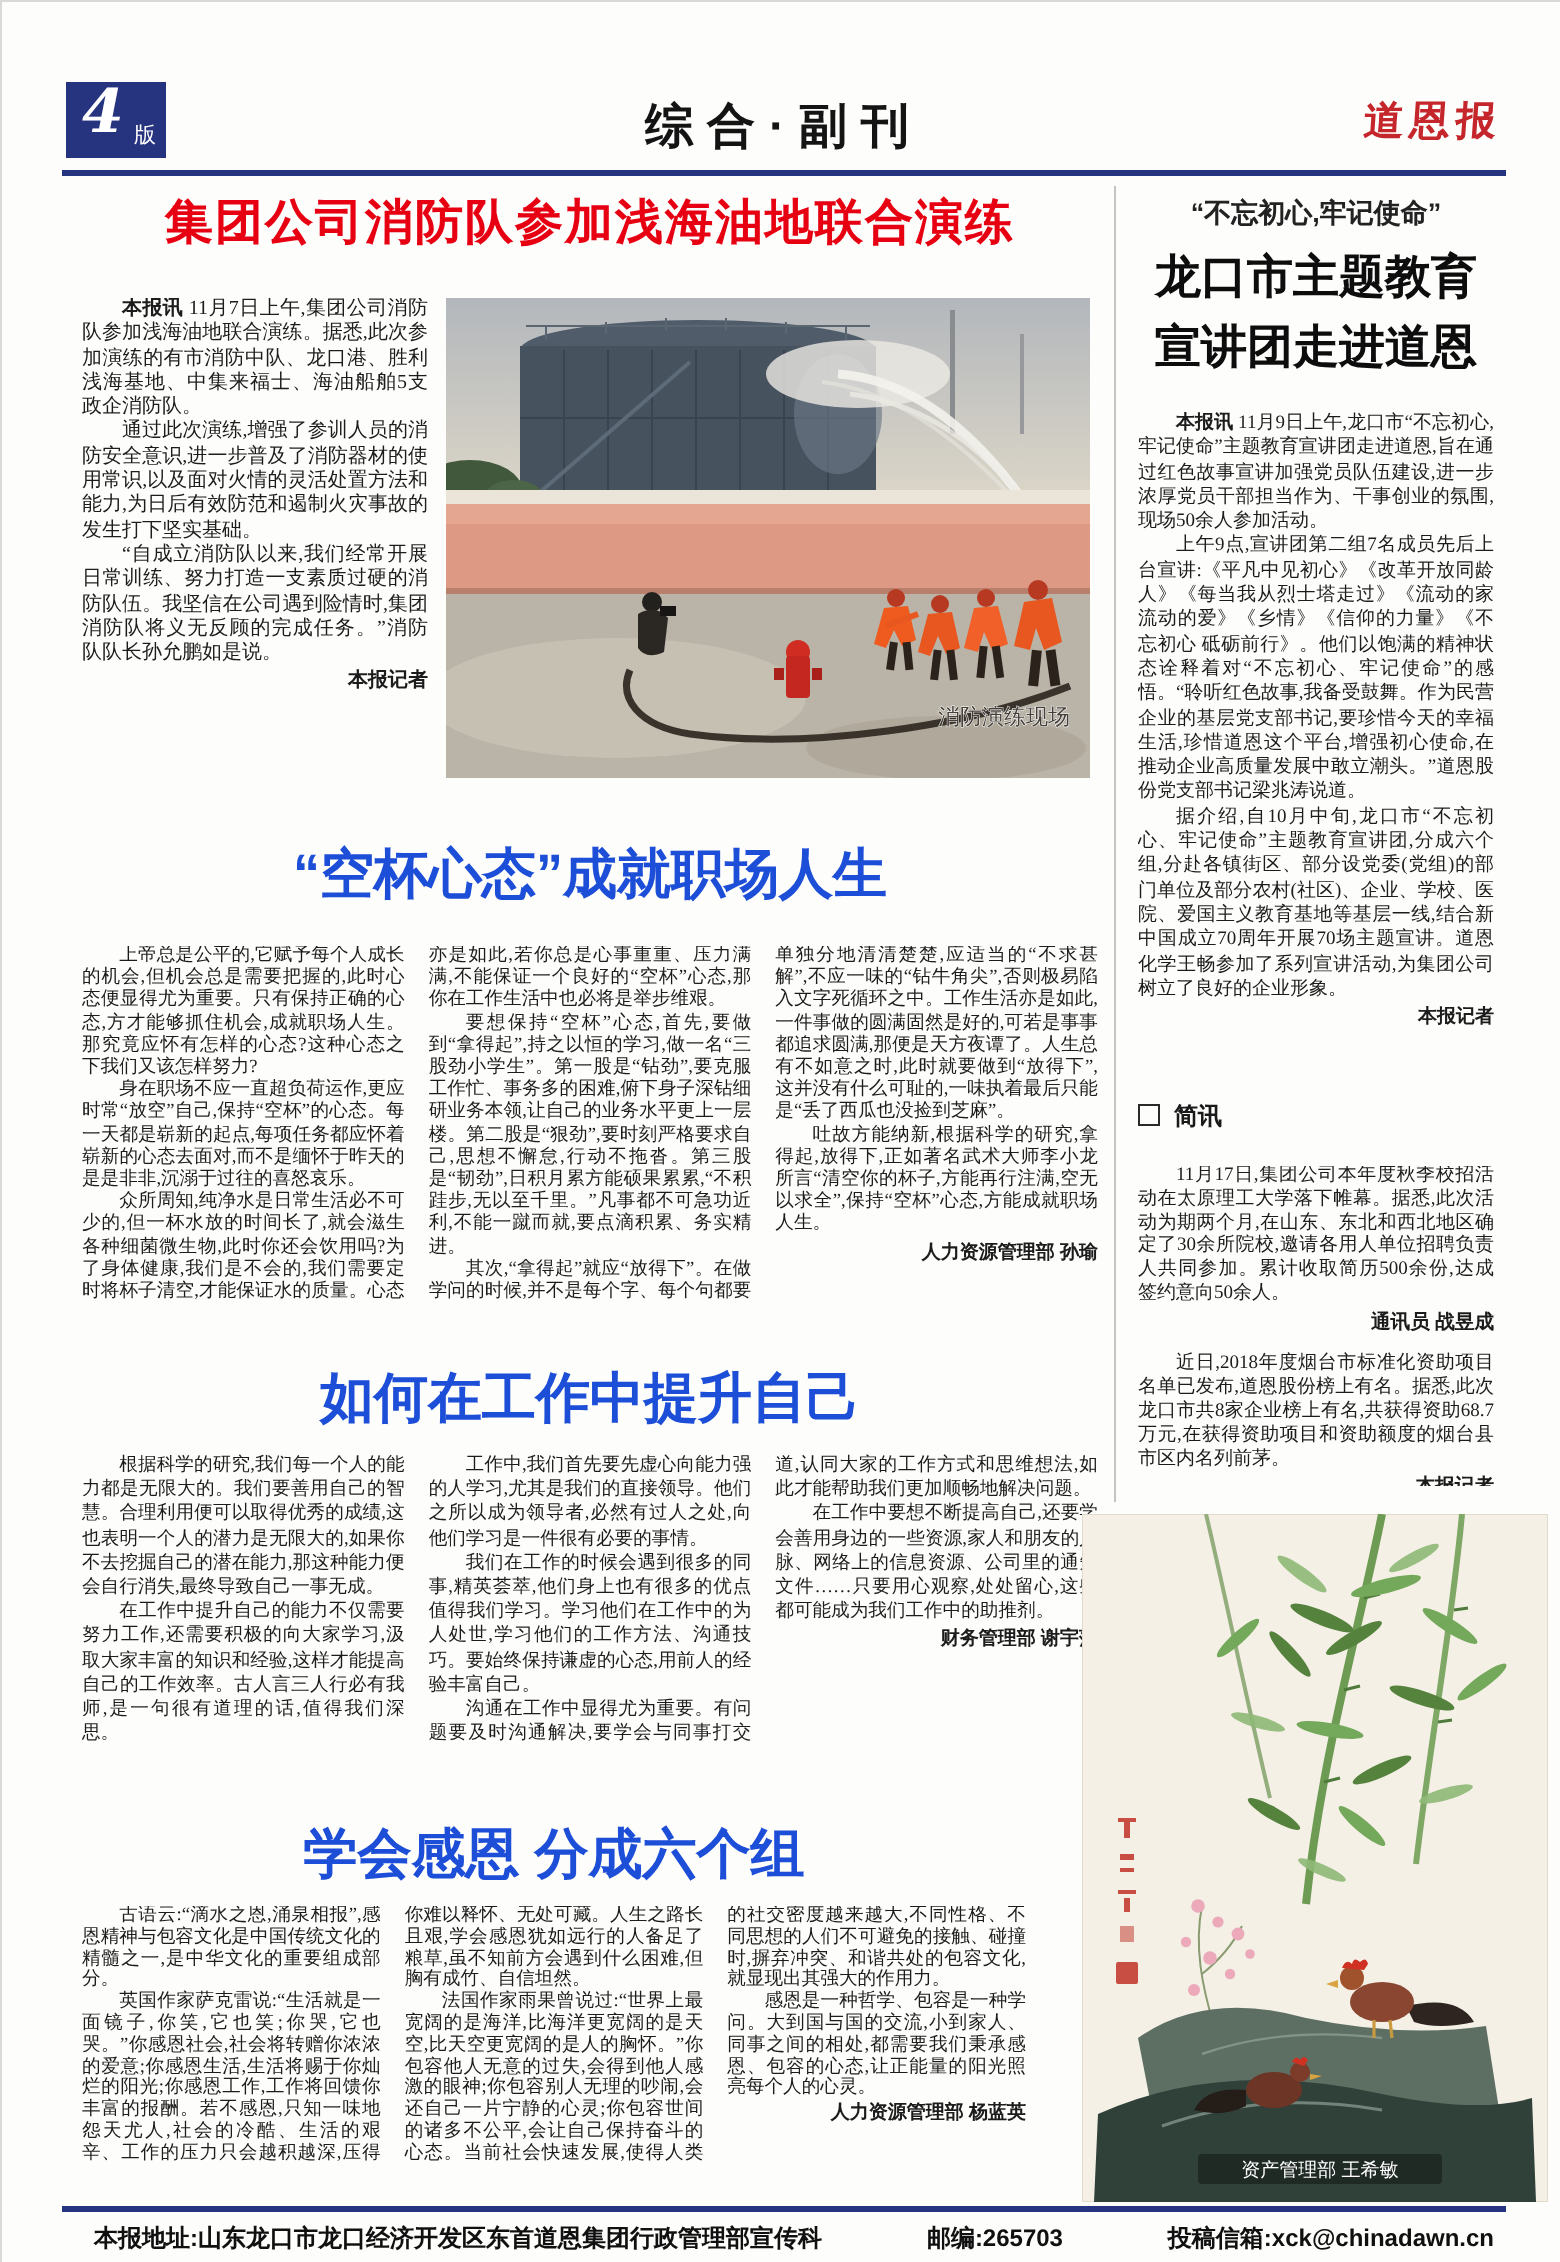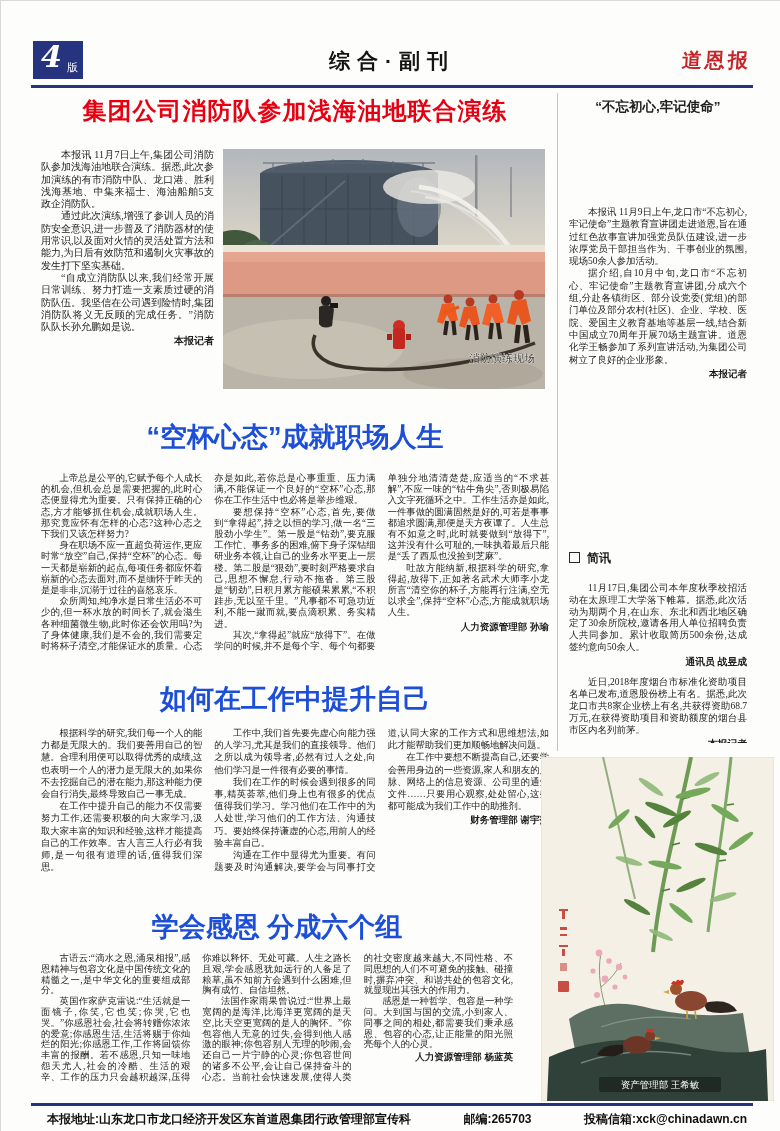--- a/index.html
+++ b/index.html
@@ -14,27 +14,27 @@
   .header{position:absolute; top:38px; left:30px; right:28px; height:46px;
     border-bottom:3px solid #26337f;}
   .pagenum-box{position:absolute; left:2px; top:2px; width:50px; height:38px;
     background:#26337f; color:#fff; }
   .pagenum-box .num{position:absolute; left:8px; top:-2px; font-size:30px; font-style:italic;
     font-family:"DejaVu Serif",serif; font-weight:bold;}
   .pagenum-box .ban{position:absolute; right:5px; bottom:4px; font-size:11px;
     font-family:"Liberation Sans",sans-serif;}
   .section-title{position:absolute; left:0; right:0; top:8px; text-align:center;
     font-family:"Liberation Sans","DejaVu Sans",sans-serif;
-    font-size:21px; font-weight:900; letter-spacing:7px; color:#141414;}
+    font-size:24px; font-weight:900; letter-spacing:7px; color:#141414;}
   .masthead{position:absolute; right:2px; top:8px; color:#c5262b; font-size:20px;
     font-weight:bold; letter-spacing:3px; font-family:"DejaVu Serif",serif;
     transform:skewX(-4deg);}
   
   .para{margin:0; text-indent:2em; text-align:justify;}
-  .lead-word{font-weight:normal; font-family:"Liberation Sans",sans-serif;}
+  .lead-word{font-weight:bold; font-family:"Liberation Sans",sans-serif;}
   .byline{text-align:right; font-weight:bold; font-family:"Liberation Sans",sans-serif; margin-top:2px;}
   .headline{position:absolute; left:40px; width:508px; text-align:center;
     font-family:"Liberation Sans","DejaVu Sans",sans-serif; font-weight:900; color:#1d4ed8;}
   
   .headline-lead{top:94px; font-size:24px; letter-spacing:1px; color:#e60012;}
   .lead-text{position:absolute; top:148px; left:40px; width:173px; height:266px;
     font-size:10px; line-height:12.3px; overflow:hidden;}
   .photo{position:absolute; top:148px; left:222px; width:270px; height:240px;
     box-shadow:0 0 0 1px #c9c2b6 inset;}
   
@@ -207,22 +207,27 @@
   <div class="article-grat">
     <p class="para">古语云:“滴水之恩,涌泉相报”,感恩精神与包容文化是中国传统文化的精髓之一,是中华文化的重要组成部分。</p>
     <p class="para">英国作家萨克雷说:“生活就是一面镜子,你笑,它也笑;你哭,它也哭。”你感恩社会,社会将转赠你浓浓的爱意;你感恩生活,生活将赐于你灿烂的阳光;你感恩工作,工作将回馈你丰富的报酬。若不感恩,只知一味地怨天尤人,社会的冷酷、生活的艰辛、工作的压力只会越积越深,压得你难以释怀、无处可藏。人生之路长且艰,学会感恩犹如远行的人备足了粮草,虽不知前方会遇到什么困难,但胸有成竹、自信坦然。</p>
     <p class="para">法国作家雨果曾说过:“世界上最宽阔的是海洋,比海洋更宽阔的是天空,比天空更宽阔的是人的胸怀。”你包容他人无意的过失,会得到他人感激的眼神;你包容别人无理的吵闹,会还自己一片宁静的心灵;你包容世间的诸多不公平,会让自己保持奋斗的心态。当前社会快速发展,使得人类的社交密度越来越大,不同性格、不同思想的人们不可避免的接触、碰撞时,摒弃冲突、和谐共处的包容文化,就显现出其强大的作用力。</p>
     <p class="para">感恩是一种哲学、包容是一种学问。大到国与国的交流,小到家人、同事之间的相处,都需要我们秉承感恩、包容的心态,让正能量的阳光照亮每个人的心灵。</p>
     <p class="byline">人力资源管理部 杨蓝英</p>
   </div>
 
   <div class="vdivider"></div>
   <div class="kicker">“不忘初心,牢记使命”</div>
+  <div class="rc-title">
+    <div>龙口市主题教育</div>
+    <div>宣讲团走进道恩</div>
+  </div>
   <div class="rc-body">
     <p class="para"><b class="lead-word">本报讯</b> <span>11月9日上午,龙口市“不忘初心,牢记使命”主题教育宣讲团走进道恩,旨在通过红色故事宣讲加强党员队伍建设,进一步浓厚党员干部担当作为、干事创业的氛围,现场50余人参加活动。</span></p>
+    <p class="para">上午9点,宣讲团第二组7名成员先后上台宣讲:《平凡中见初心》《改革开放同龄人》《每当我从烈士塔走过》《流动的家 流动的爱》《乡情》《信仰的力量》《不忘初心 砥砺前行》。他们以饱满的精神状态诠释着对“不忘初心、牢记使命”的感悟。“聆听红色故事,我备受鼓舞。作为民营企业的基层党支部书记,要珍惜今天的幸福生活,珍惜道恩这个平台,增强初心使命,在推动企业高质量发展中敢立潮头。”道恩股份党支部书记梁兆涛说道。</p>
     <p class="para">据介绍,自10月中旬,龙口市“不忘初心、牢记使命”主题教育宣讲团,分成六个组,分赴各镇街区、部分设党委(党组)的部门单位及部分农村(社区)、企业、学校、医院、爱国主义教育基地等基层一线,结合新中国成立70周年开展70场主题宣讲。道恩化学王畅参加了系列宣讲活动,为集团公司树立了良好的企业形象。</p>
     <p class="byline">本报记者</p>
   </div>
 
   <div class="briefs-head">
     <span class="square-icon"></span><span>简讯</span>
   </div>
   <div class="briefs-body">
     <p class="para">11月17日,集团公司本年度秋季校招活动在太原理工大学落下帷幕。据悉,此次活动为期两个月,在山东、东北和西北地区确定了30余所院校,邀请各用人单位招聘负责人共同参加。累计收取简历500余份,达成签约意向50余人。</p>
     <p class="byline">通讯员 战昱成</p>

